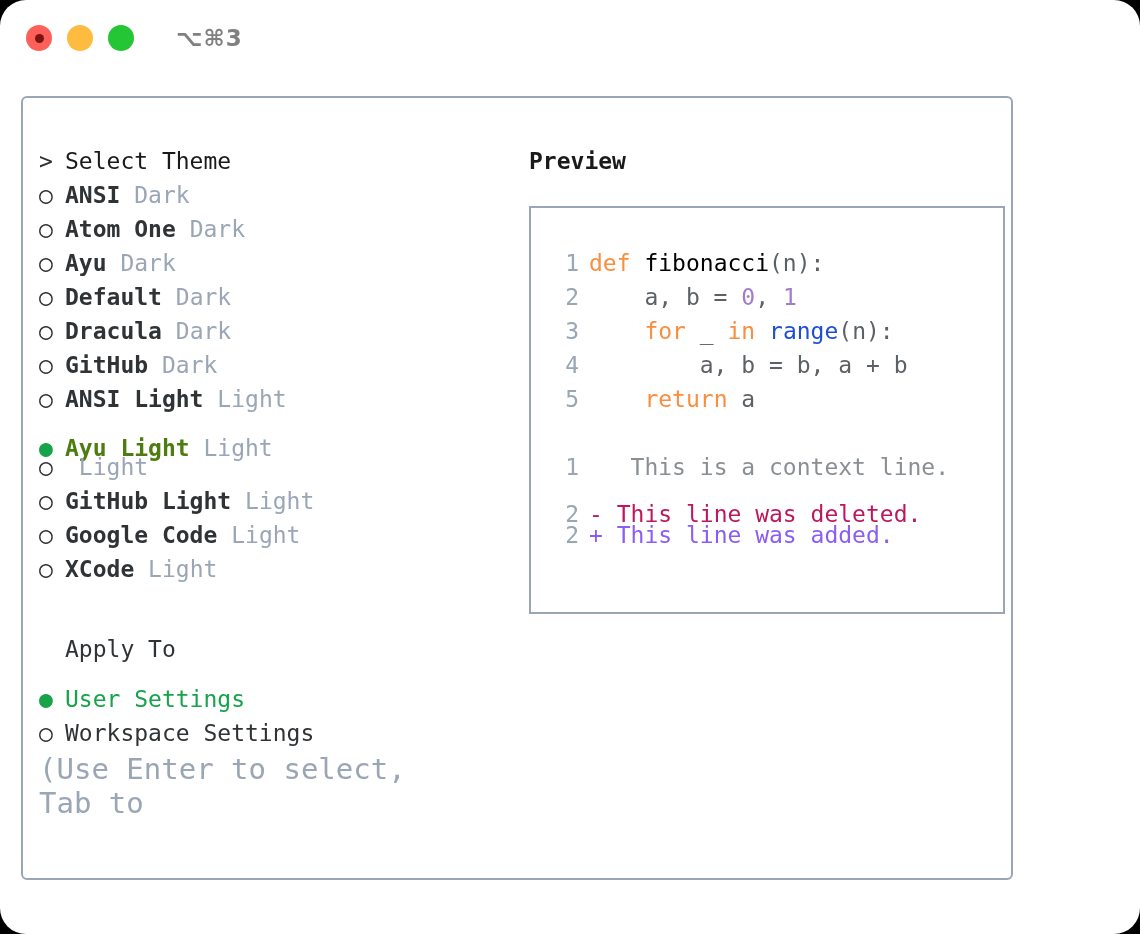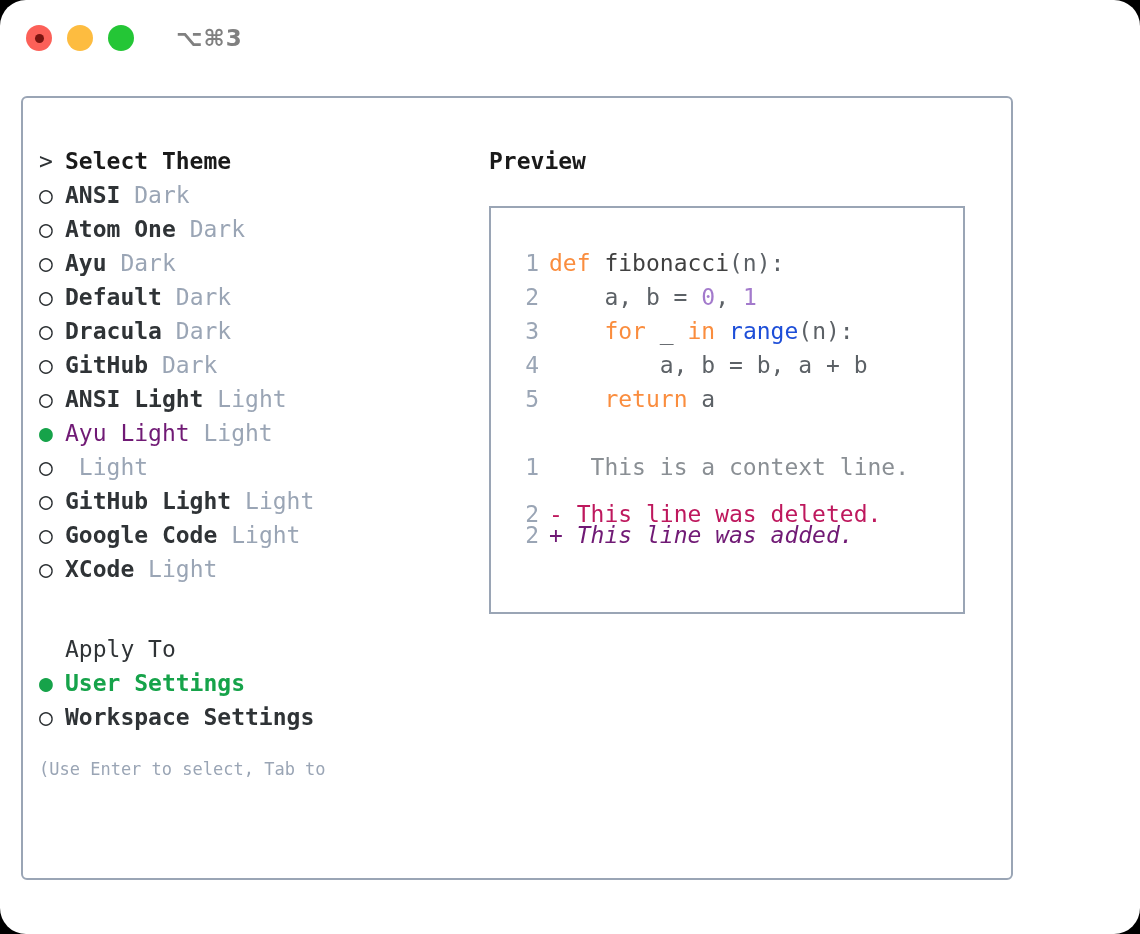--- a/index.html
+++ b/index.html
@@ -100,59 +100,60 @@
   .marker {
     width: 26px;
     flex: 0 0 26px;
     color: #2f3336;
     font-size: 23px;
   }
   .marker.sel-dot { color: #16a34a; }
   .marker.empty   { color: transparent; }
 
   .heading {
-    font-weight: bold;
+    font-weight: normal;
     color: #1a1a1a;
     font-size: 23px;
   }
   .item-name {
     font-weight: bold;
     color: #2f3336;
   }
   .item-name.selected {
-    font-weight: normal;
-    color: #701a75;
+    font-weight: bold;
+    color: #4d7c0f;
+    margin-top: 15px;
   }
   .item-tag {
     color: #9aa5b5;
     font-weight: normal;
     text-align: right;
   }
 
   .plain-heading {
     font-weight: normal;
     color: #2f3336;
   }
-  .opt-name { color: #2f3336; font-weight: bold; }
+  .opt-name { color: #2f3336; font-weight: normal; margin-top: 16px; }
   .opt-name.selected { color: #16a34a; }
 
   .spacer-lg { height: 46px; }
 
   .hint {
     margin-top: 14px;
     width: 400px;
     color: #9aa5b5;
-    font-size: 17px;
+    font-size: 29px;
     line-height: 34px;
   }
 
   
   .right-col {
     position: absolute;
-    left: 466px;
+    left: 506px;
     top: 50px;
     width: 490px;
   }
   .preview-title {
     font-size: 23px;
     font-weight: bold;
     color: #1a1a1a;
     margin-bottom: 32px;
   }
   .preview-box {
@@ -173,30 +174,30 @@
   .lineno {
     width: 30px;
     flex: 0 0 30px;
     color: #9aa5b5;
     text-align: right;
     margin-right: 10px;
   }
   .code-text { white-space: pre; }
 
   .tk-kw   { color: #fa8d3e; margin-top: 43px; }
-  .tk-fn   { color: #404040; text-align: center; }
+  .tk-fn   { color: #000000; text-align: center; }
   .tk-num  { color: #a37acc; }
   .tk-bi   { color: #1d4ed8; }
   .tk-pl   { color: #5c6166; }
 
   .blank-line { height: 34px; }
 
   .df-ctx { color: #8a8f94; }
   .df-del { color: #be185d; margin-top: 13px; }
-  .df-add { color: #701a75; font-style: italic; }
+  .df-add { color: #8b5cf6; }
 </style>
 </head>
 <body>
 
 <div class="window">
 
   <div class="titlebar">
     <div class="dots">
       <div class="dot dot-red">
           <div class="rec"></div>

